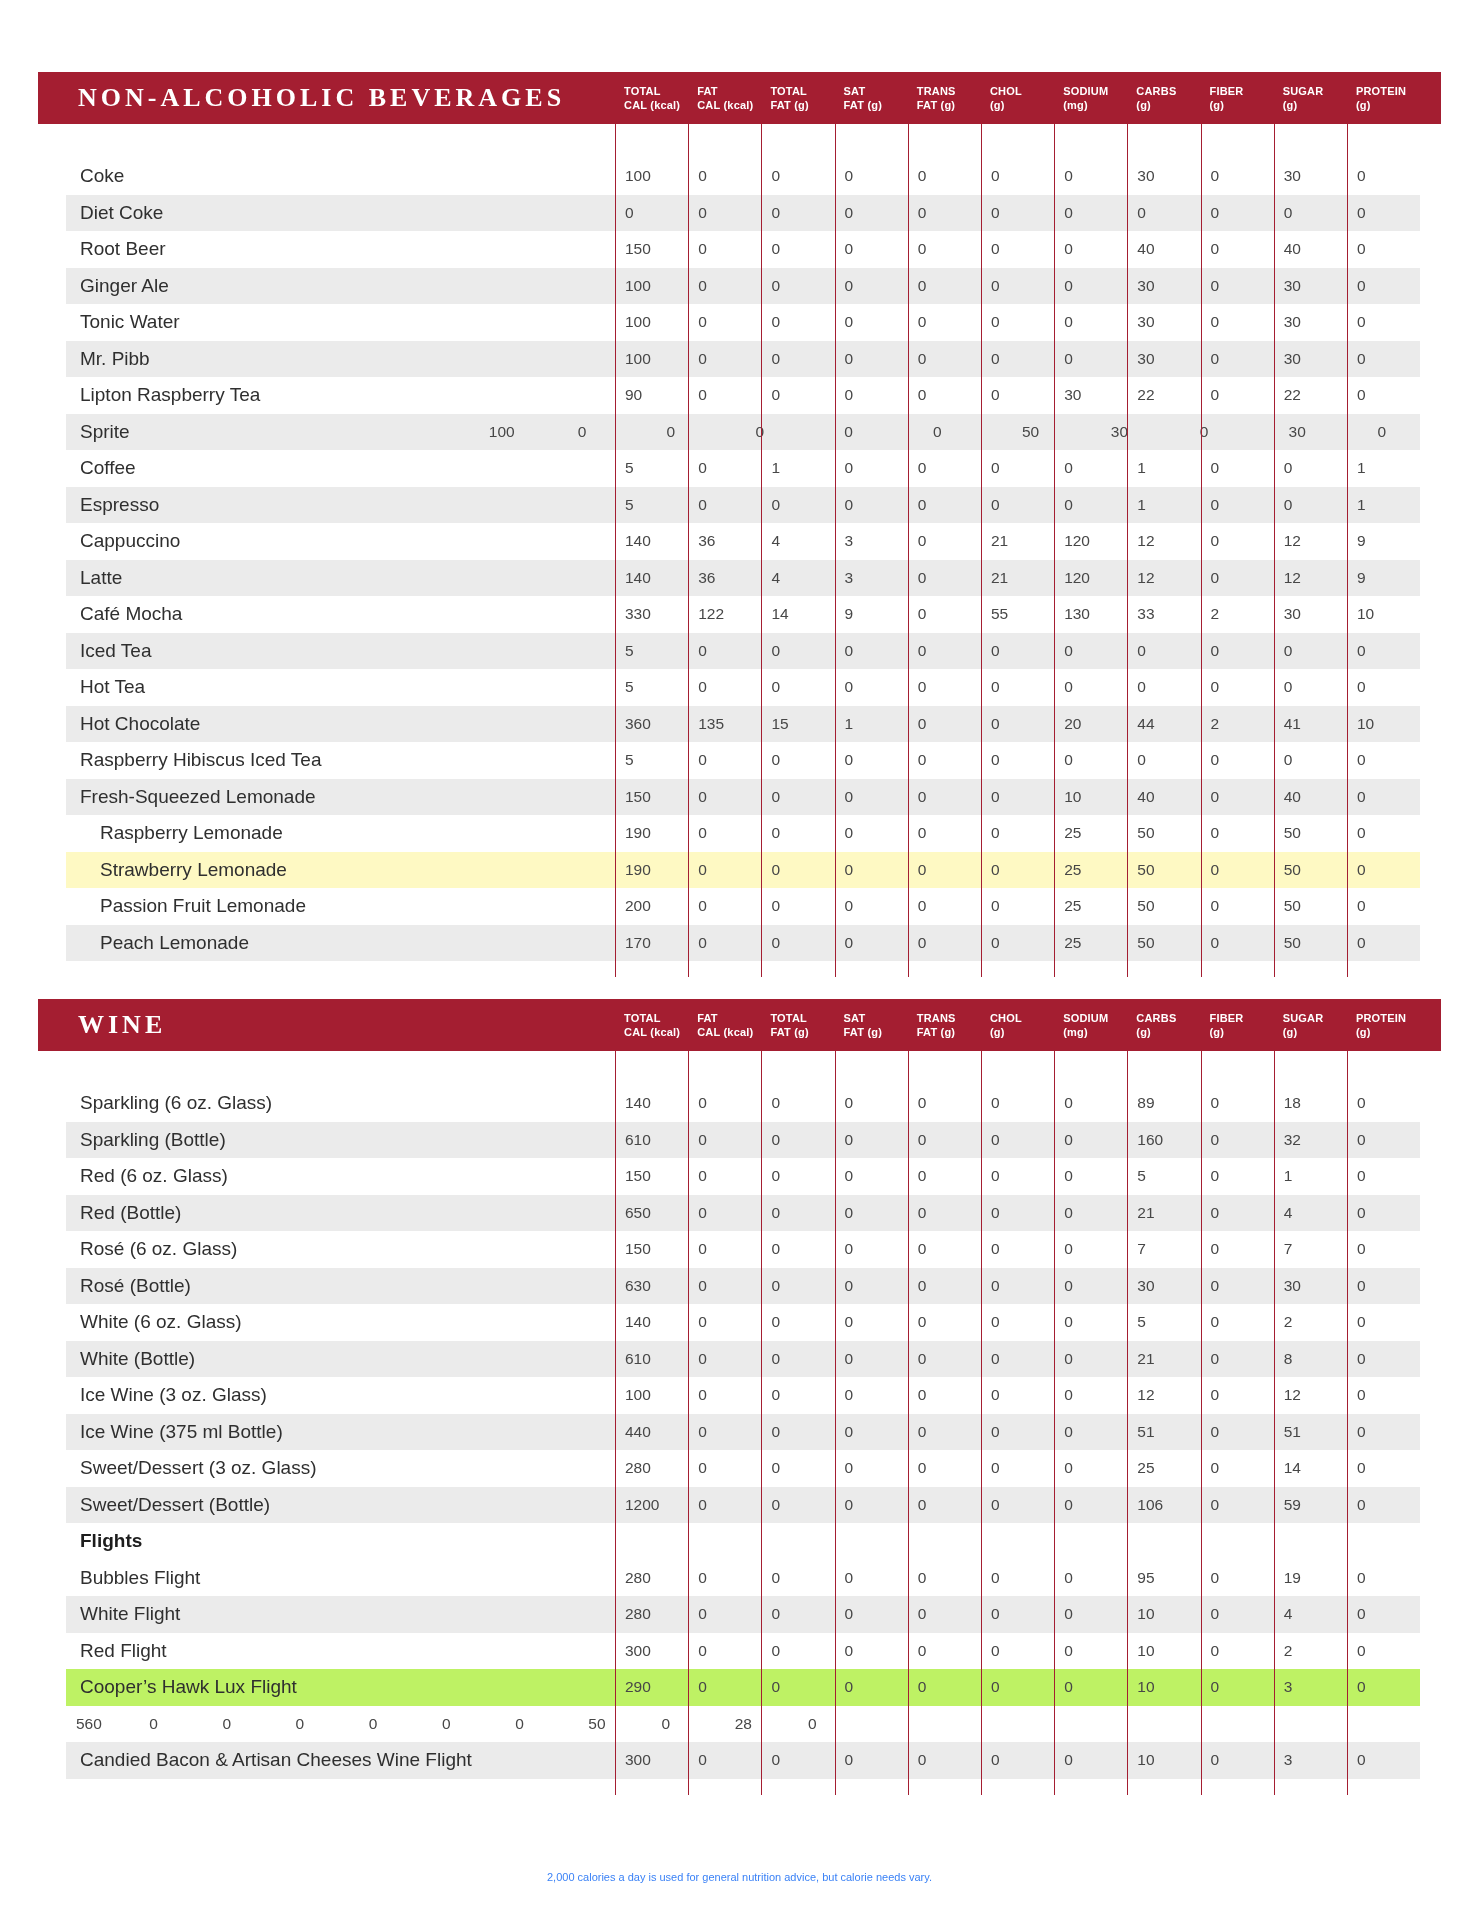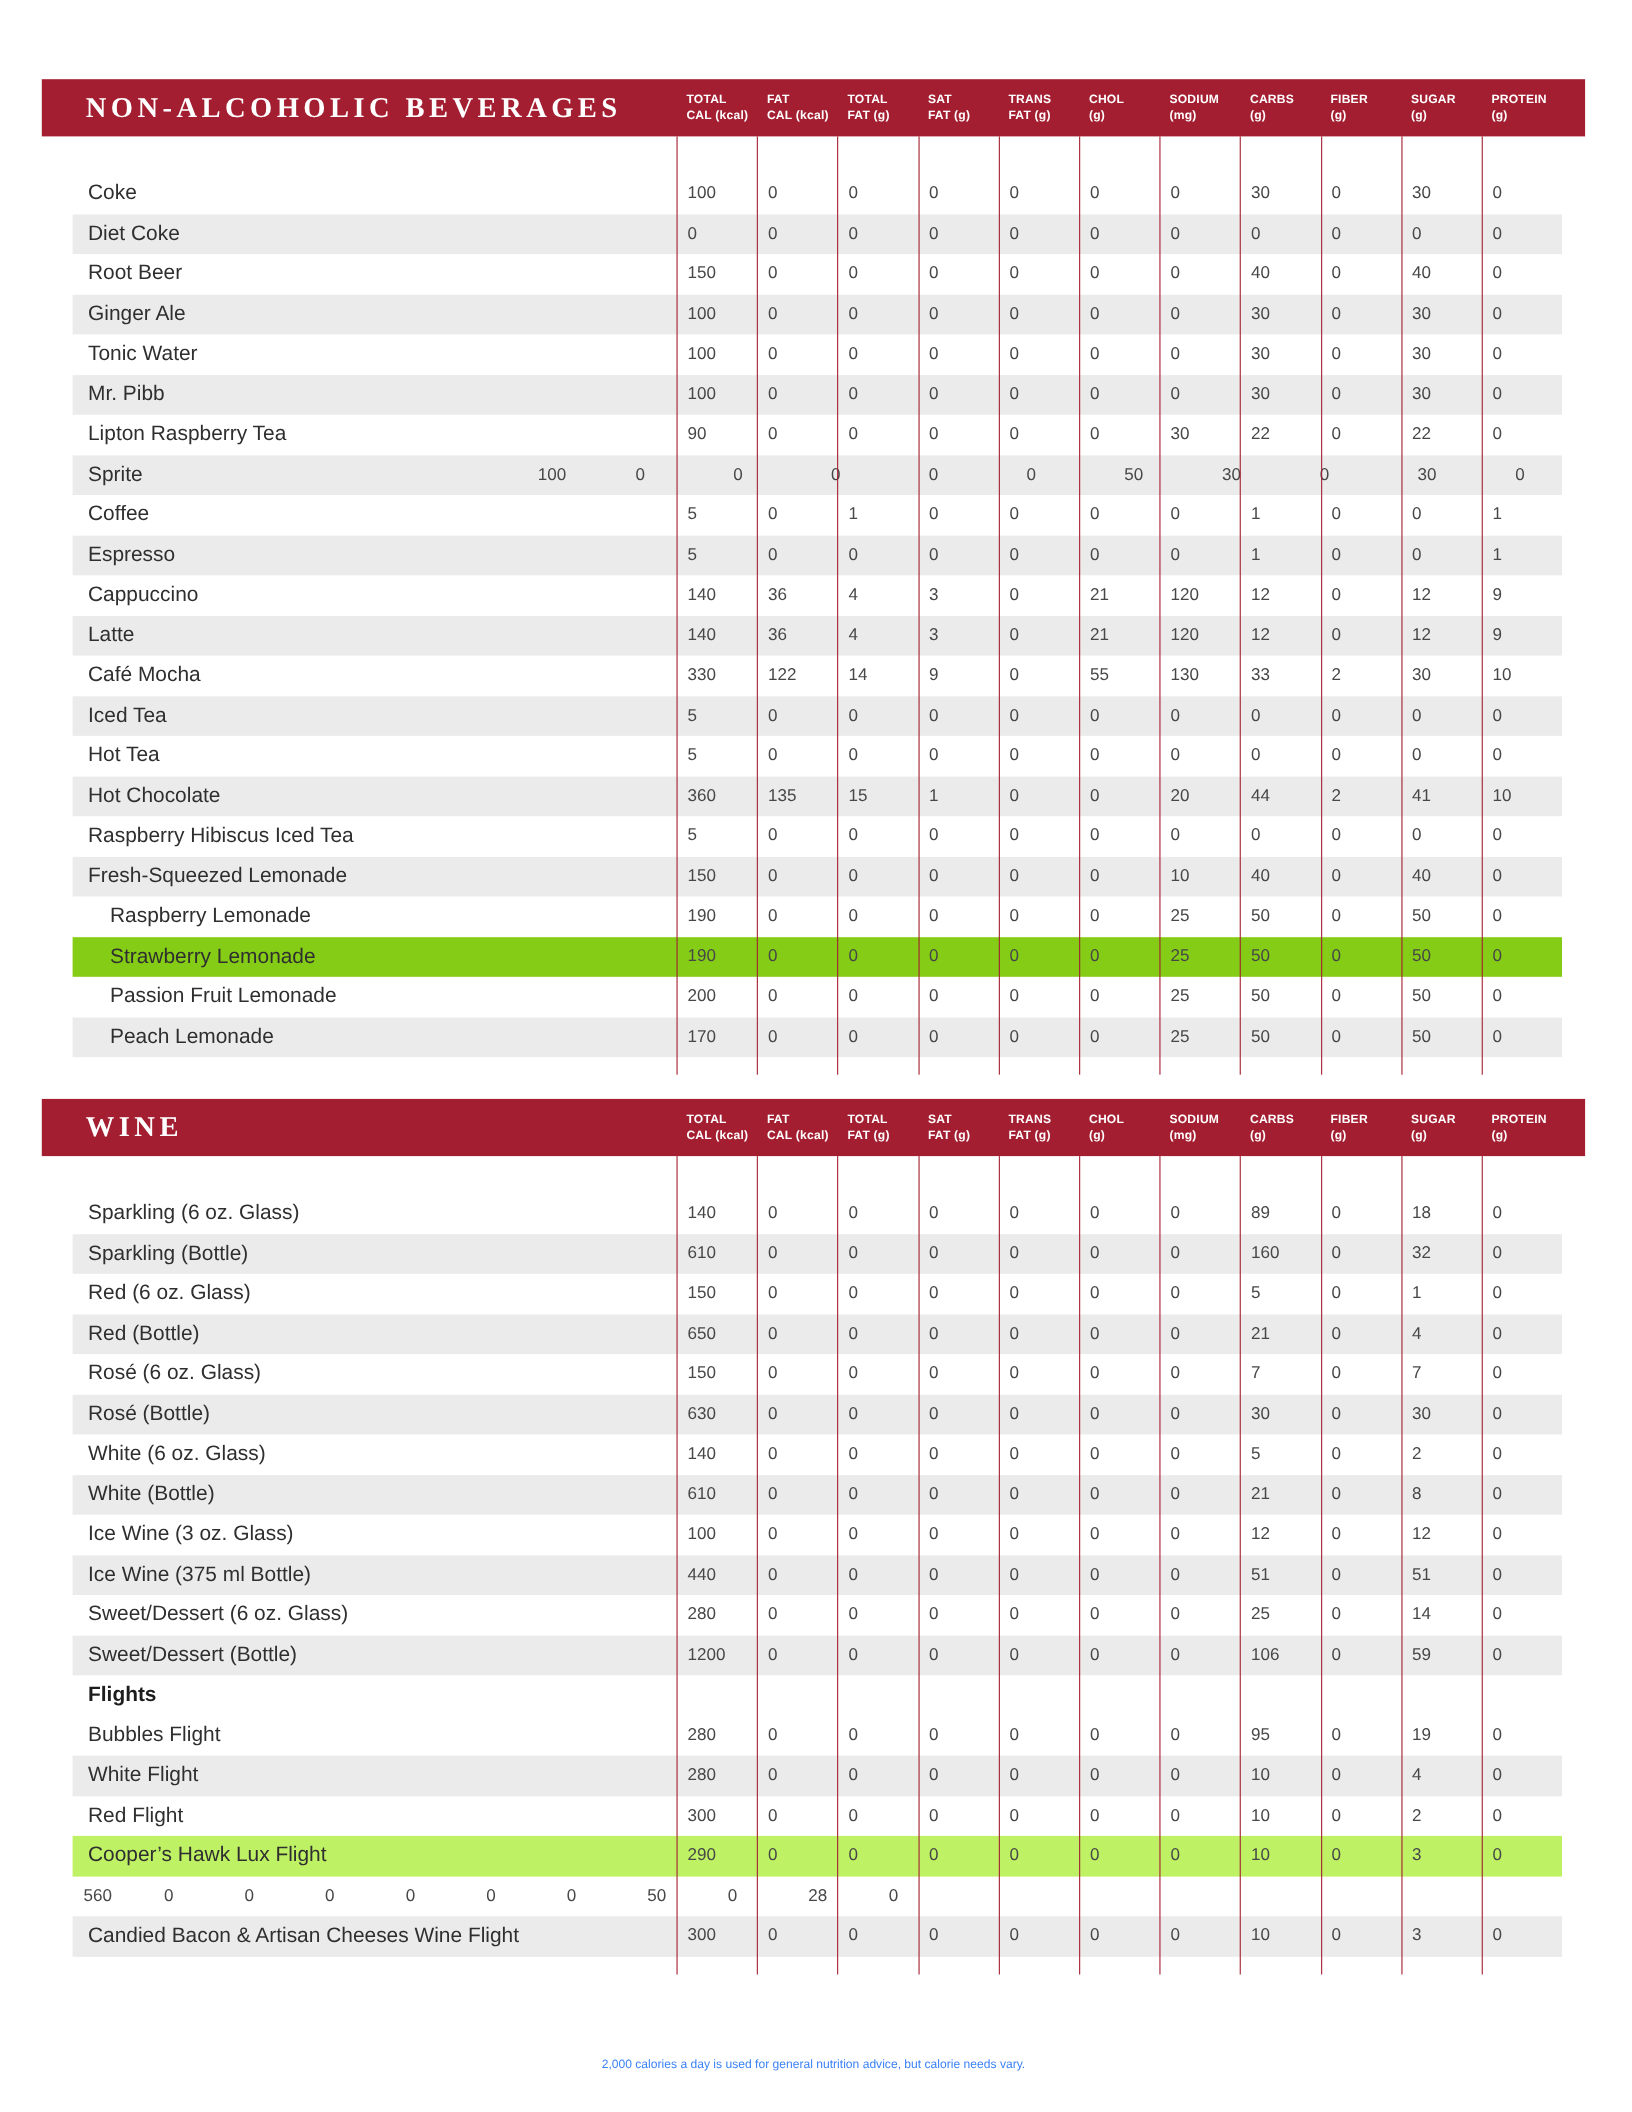--- a/index.html
+++ b/index.html
@@ -370,21 +370,21 @@
             <div class="cell-val">0</div>
             <div class="cell-val">0</div>
             <div class="cell-val">0</div>
             <div class="cell-val">0</div>
             <div class="cell-val">25</div>
             <div class="cell-val">50</div>
             <div class="cell-val">0</div>
             <div class="cell-val">50</div>
             <div class="cell-val">0</div>
           </div>
-          <div class="row shade" style="background: #84cc16;">
+          <div class="row shade" style="background: #fef9c3;">
             <div class="cell-name indent">Strawberry Lemonade</div>
             <div class="cell-val">190</div>
             <div class="cell-val">0</div>
             <div class="cell-val">0</div>
             <div class="cell-val">0</div>
             <div class="cell-val">0</div>
             <div class="cell-val">0</div>
             <div class="cell-val">25</div>
             <div class="cell-val">50</div>
             <div class="cell-val">0</div>
@@ -615,21 +615,21 @@
             <div class="cell-val">0</div>
             <div class="cell-val">0</div>
             <div class="cell-val">0</div>
             <div class="cell-val">0</div>
             <div class="cell-val">51</div>
             <div class="cell-val">0</div>
             <div class="cell-val">51</div>
             <div class="cell-val">0</div>
           </div>
           <div class="row">
-            <div class="cell-name">Sweet/Dessert (6 oz. Glass)</div>
+            <div class="cell-name">Sweet/Dessert (3 oz. Glass)</div>
             <div class="cell-val">280</div>
             <div class="cell-val">0</div>
             <div class="cell-val">0</div>
             <div class="cell-val">0</div>
             <div class="cell-val">0</div>
             <div class="cell-val">0</div>
             <div class="cell-val">0</div>
             <div class="cell-val">25</div>
             <div class="cell-val">0</div>
             <div class="cell-val">14</div>

